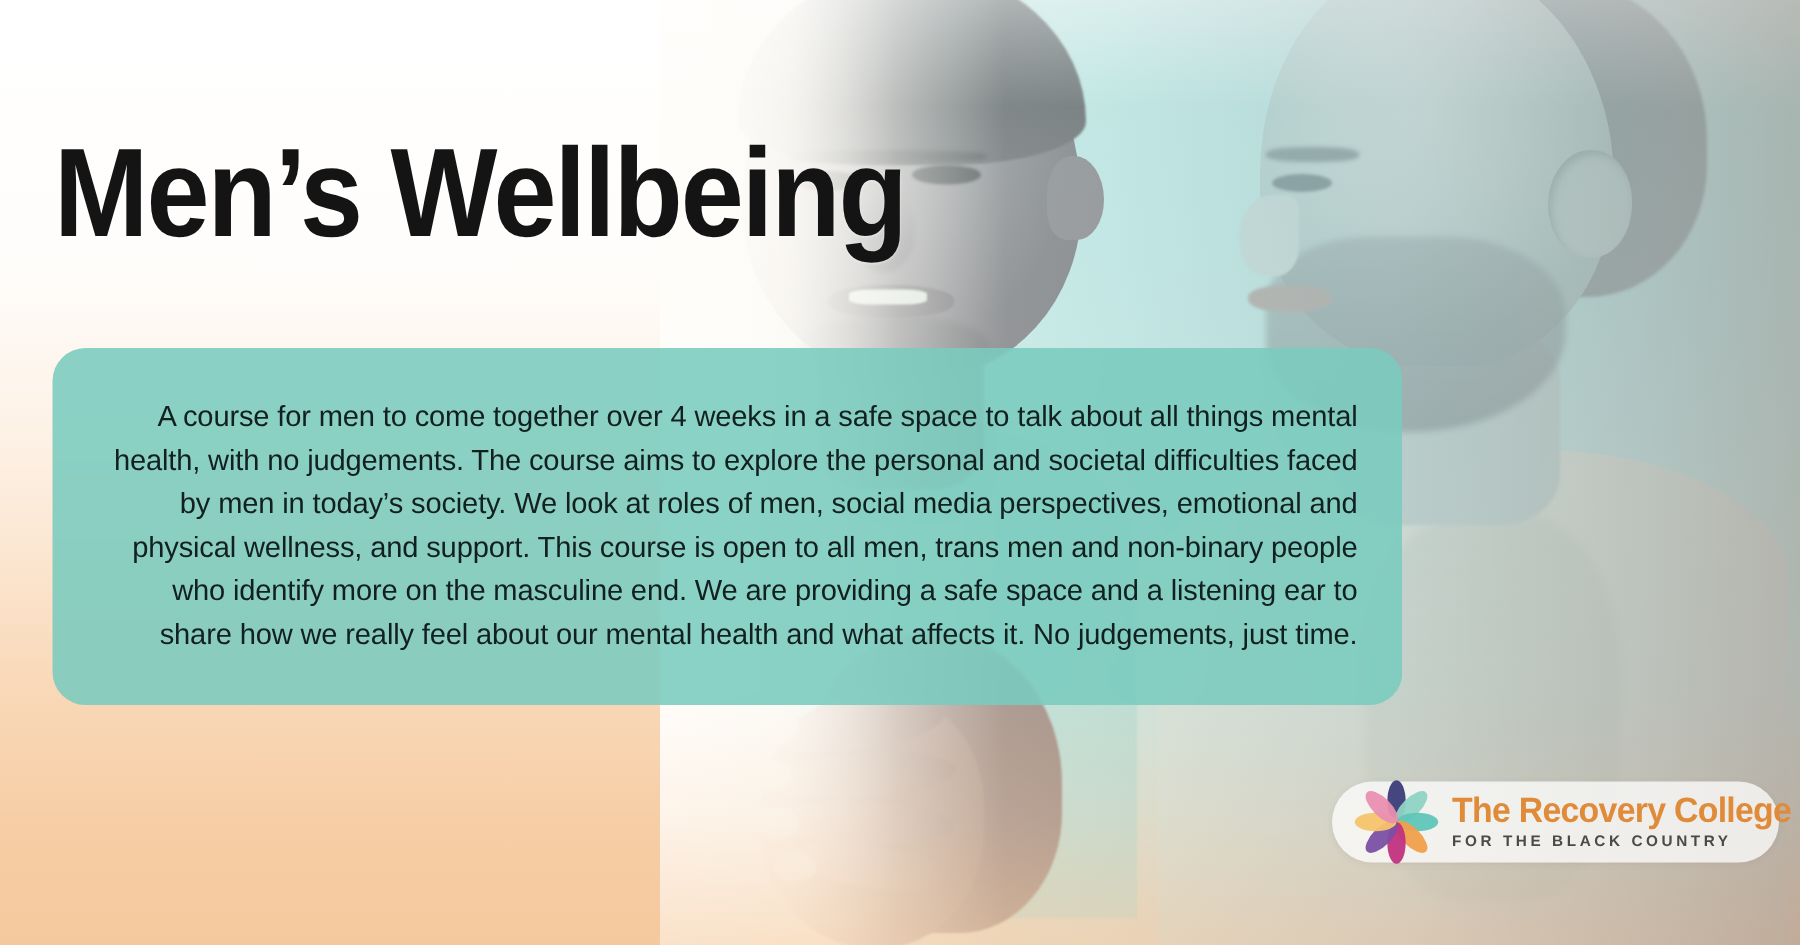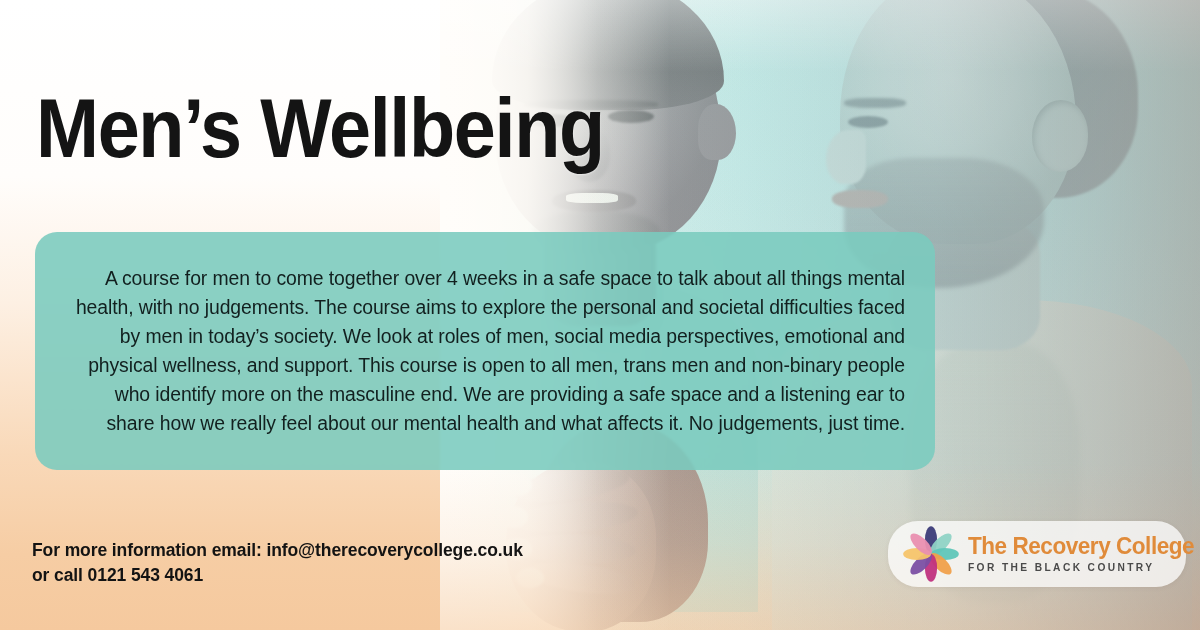--- a/index.html
+++ b/index.html
@@ -333,21 +333,21 @@
     font-size:17.5px;
     line-height:25px;
     color:#131313;
     letter-spacing:-0.1px;
   }
 
   
   .logo-pill{
     position:absolute;
     left:888px; top:521px;
-    width:298px; height:66px;
+    width:298px; height:54px;
     border-radius:30px;
     background:rgba(255,255,255,0.74);
     display:flex;
     align-items:center;
     padding:0 14px;
     box-shadow:0 1px 4px rgba(120,100,95,0.10);
   }
   .logo-mark{
     position:relative;
     width:58px; height:58px;
@@ -438,24 +438,20 @@
   </div>
 
   <div class="bg-rightwash"></div>
 
   <div class="title">Men’s Wellbeing</div>
 
   <div class="card">
     <div class="card-text">A course for men to come together over 4 weeks in a safe space to talk about all things mental health, with no judgements. The course aims to explore the personal and societal difficulties faced by men in today’s society. We look at roles of men, social media perspectives, emotional and physical wellness, and support. This course is open to all men, trans men and non-binary people who identify more on the masculine end. We are providing a safe space and a listening ear to share how we really feel about our mental health and what affects it. No judgements, just time.</div>
   </div>
 
-  <div class="contact">
-    <div>For more information email: info@therecoverycollege.co.uk</div>
-    <div>or call 0121 543 4061</div>
-  </div>
 
   <div class="logo-pill">
     <div class="logo-mark">
       <svg viewBox="0 0 100 100" width="58" height="58" aria-hidden="true">
         <g transform="translate(50,50)">
           <g transform="rotate(0)">
             <ellipse cx="0" cy="-24" rx="10.5" ry="24" fill="#3b3b78" opacity="0.95"></ellipse>
           </g>
           <g transform="rotate(45)">
             <ellipse cx="0" cy="-24" rx="10.5" ry="24" fill="#8fd3c5" opacity="0.95"></ellipse>

